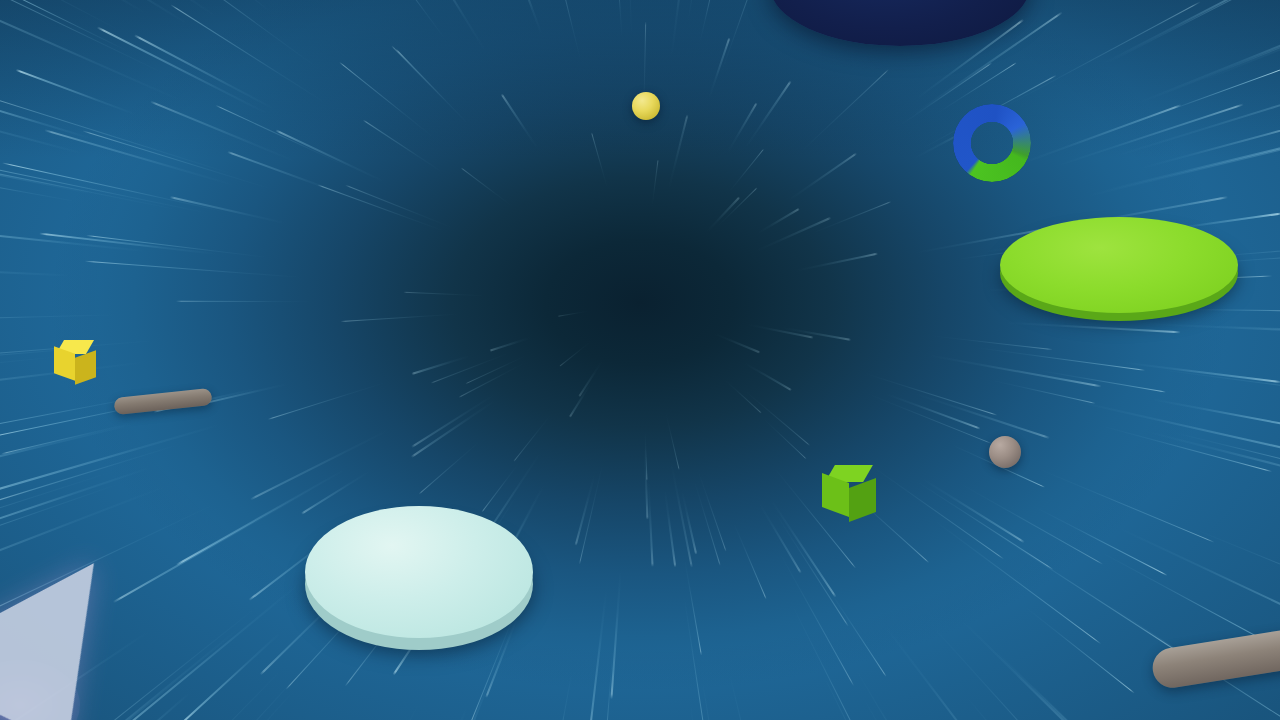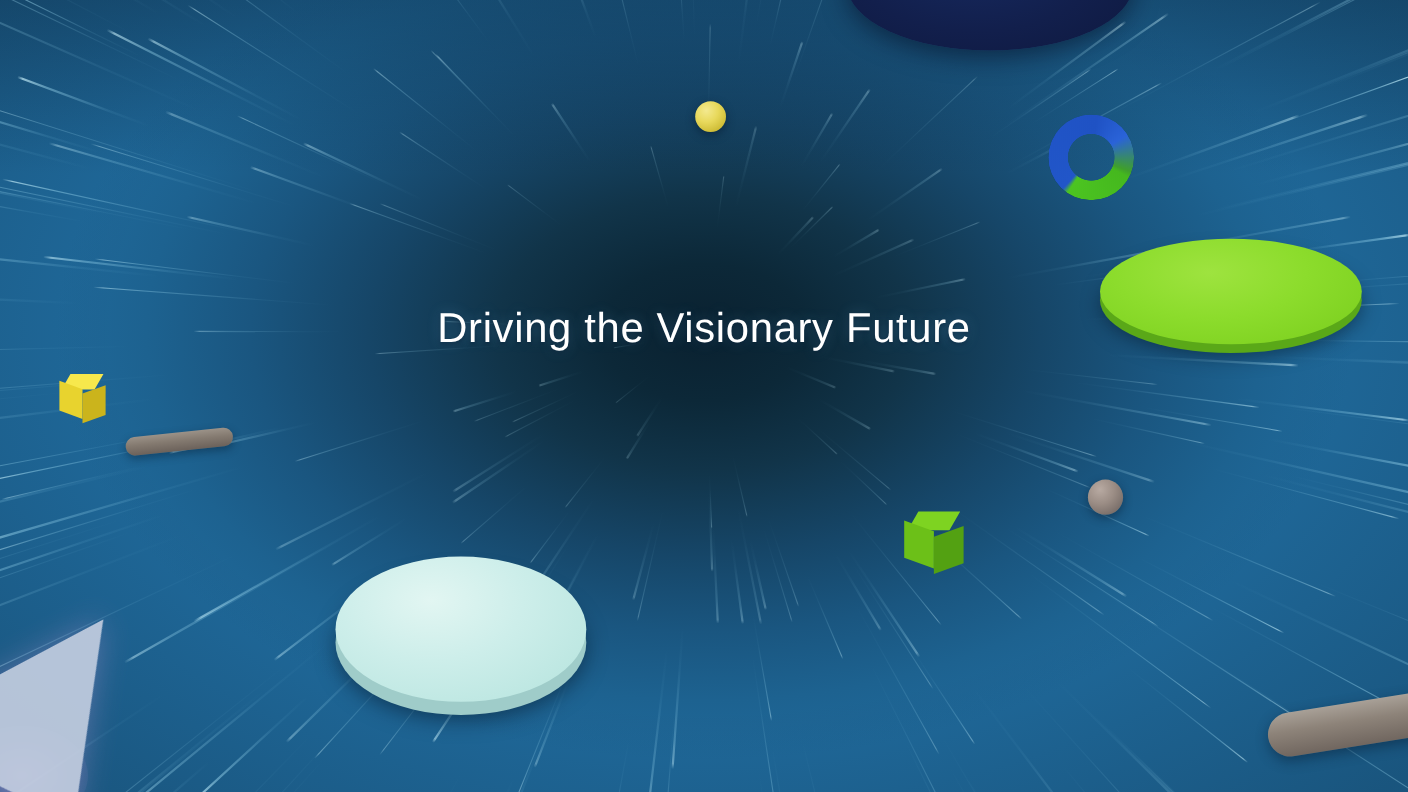--- a/index.html
+++ b/index.html
@@ -517,16 +517,15 @@
   <div class="obj sphere-yellow"></div>
   <div class="obj sphere-gray"></div>
 
   <div class="obj capsule-small"></div>
   <div class="obj capsule-large"></div>
 
   <div class="obj pyramid-glow"></div>
   <div class="obj pyramid"></div>
 
   <div class="title-block">
-    <div class="title-en">Driving the Visionary Future</div>
   </div>
 
 </div>
 
 </body></html>

